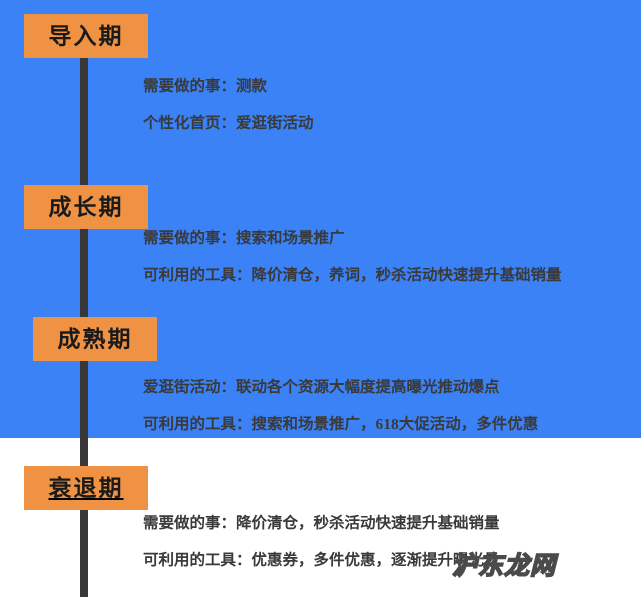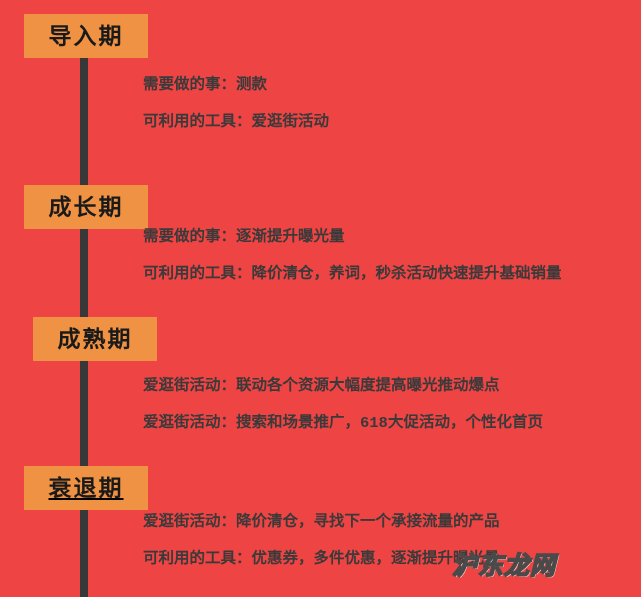--- a/index.html
+++ b/index.html
@@ -11,22 +11,22 @@
     width: 641px;
     height: 597px;
     background: #ffffff;
     font-family: "DejaVu Sans", "Liberation Sans", sans-serif;
     overflow: hidden;
   }
 
   .diagram {
     position: relative;
     width: 641px;
-    height: 597px;
-    background: #ef4444;
+    height: 438px;
+    background: #3b82f6;
   }
 
   
   .timeline-spine {
     position: absolute;
     left: 80px;
     top: 56px;
     width: 8px;
     height: 541px;
     background: #383838;
@@ -72,21 +72,21 @@
   .stage-detail.d2 { top: 379px; }
   .stage-detail.d3 { top: 515px; }
 
   .detail-line {
     font-size: 15.5px;
     font-weight: bold;
     color: #3a3a3a;
     line-height: 1;
     margin-bottom: 21px;
     white-space: nowrap;
-    font-family: Liberation Mono, monospace;
+    font-family: Liberation Serif, serif;
   }
   .detail-line:last-child {
     margin-bottom: 0;
   }
 
   
   .watermark {
     position: absolute;
     left: 452px;
     top: 545px;
@@ -108,42 +108,42 @@
 
 <div class="diagram">
 
   <div class="timeline-spine"></div>
 
   <div class="stage-chip s0">
     <span class="stage-chip-label">导入期</span>
   </div>
   <div class="stage-detail d0">
     <div class="detail-line">需要做的事：测款</div>
-    <div class="detail-line">可利用的工具：爱逛街活动</div>
+    <div class="detail-line">个性化首页：爱逛街活动</div>
   </div>
 
   <div class="stage-chip s1">
     <span class="stage-chip-label">成长期</span>
   </div>
   <div class="stage-detail d1">
-    <div class="detail-line">需要做的事：逐渐提升曝光量</div>
+    <div class="detail-line">需要做的事：搜索和场景推广</div>
     <div class="detail-line">可利用的工具：降价清仓，养词，秒杀活动快速提升基础销量</div>
   </div>
 
   <div class="stage-chip s2">
     <span class="stage-chip-label">成熟期</span>
   </div>
   <div class="stage-detail d2">
     <div class="detail-line">爱逛街活动：联动各个资源大幅度提高曝光推动爆点</div>
-    <div class="detail-line">爱逛街活动：搜索和场景推广，618大促活动，个性化首页</div>
+    <div class="detail-line">可利用的工具：搜索和场景推广，618大促活动，多件优惠</div>
   </div>
 
   <div class="stage-chip s3">
     <span class="stage-chip-label">衰退期</span>
   </div>
   <div class="stage-detail d3">
-    <div class="detail-line">爱逛街活动：降价清仓，寻找下一个承接流量的产品</div>
+    <div class="detail-line">需要做的事：降价清仓，秒杀活动快速提升基础销量</div>
     <div class="detail-line">可利用的工具：优惠券，多件优惠，逐渐提升曝光量</div>
   </div>
 
   <div class="watermark">沪东龙网</div>
 
 </div>
 
 </body></html>

